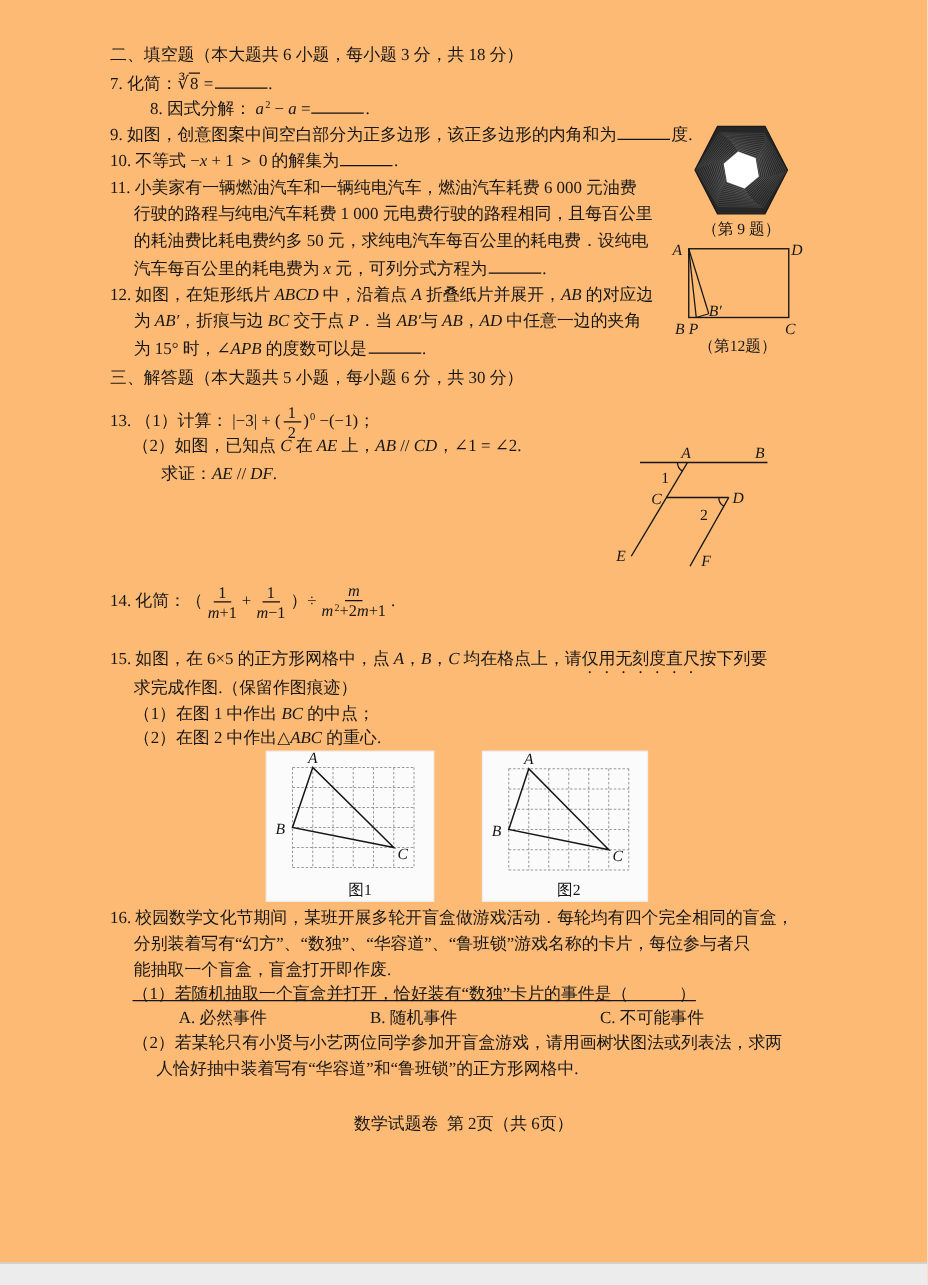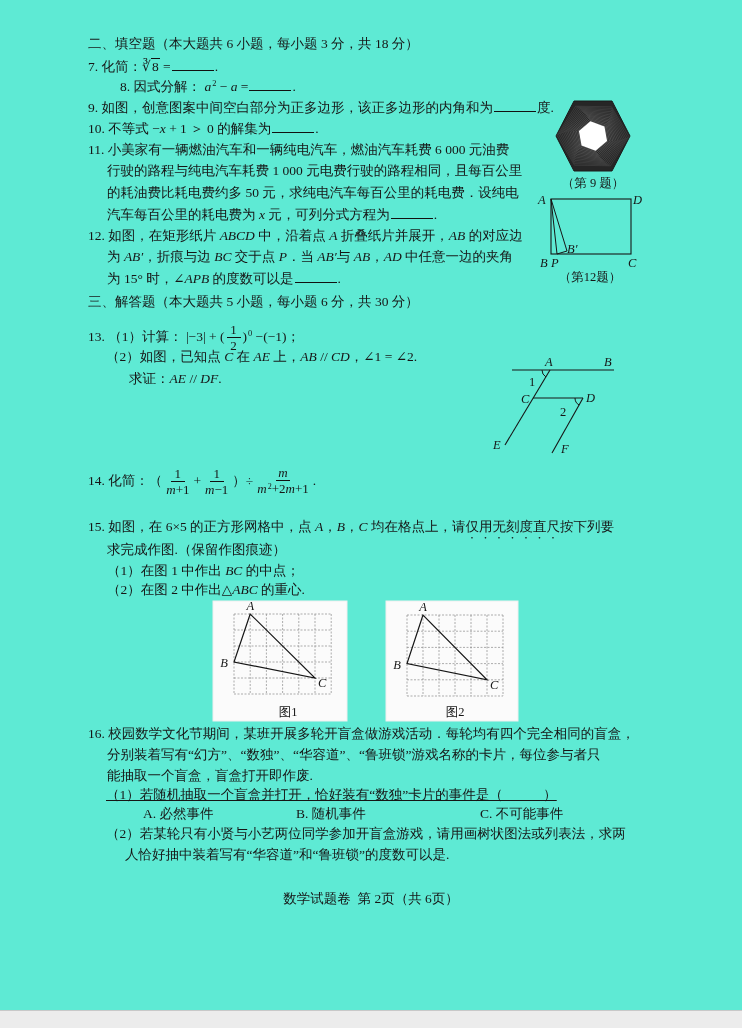--- a/index.html
+++ b/index.html
@@ -1,20 +1,20 @@
 <!DOCTYPE html>
 <html><head>
   <meta charset="utf-8">
   <style>
     html, body { margin: 0; padding: 0; background: #ffffff; }
     #page {
       position: relative;
       width: 742px;
       height: 1028px;
-      background: #5eead4;
+      background: #fdba74;
       overflow: hidden;
       font-family: "Liberation Serif", "DejaVu Serif", serif;
       color: #161616;
     }
     .ln {
       position: absolute;
       white-space: nowrap;
       font-size: 13.5px;
       line-height: 16px;
     }
@@ -101,21 +101,21 @@
   <div class="ln" style="left:107px; top:582px;"><span>（2）在图 2 中作出△</span><span class="v">ABC</span><span> 的重心.</span></div>
 
   <div class="ln" style="left:88px; top:726px;"><span>16. 校园数学文化节期间，某班开展多轮开盲盒做游戏活动．每轮均有四个完全相同的盲盒，</span></div>
   <div class="ln" style="left:107px; top:747px;"><span>分别装着写有“幻方”、“数独”、“华容道”、“鲁班锁”游戏名称的卡片，每位参与者只</span></div>
   <div class="ln" style="left:107px; top:768px;"><span>能抽取一个盲盒，盲盒打开即作废.</span></div>
   <div class="ln" style="left:106px; top:787px;text-decoration:underline;"><span>（1）若随机抽取一个盲盒并打开，恰好装有“数独”卡片的事件是（　　　）</span></div>
   <div class="ln" style="left:143px; top:806px;">A. 必然事件</div>
   <div class="ln" style="left:296px; top:806px;">B. 随机事件</div>
   <div class="ln" style="left:436px; top:806px;margin-left:44px;">C. 不可能事件</div>
   <div class="ln" style="left:106px; top:826px;"><span>（2）若某轮只有小贤与小艺两位同学参加开盲盒游戏，请用画树状图法或列表法，求两</span></div>
-  <div class="ln" style="left:125px; top:847px;"><span>人恰好抽中装着写有“华容道”和“鲁班锁”的度数可以是.</span></div>
+  <div class="ln" style="left:125px; top:847px;"><span>人恰好抽中装着写有“华容道”和“鲁班锁”的正方形网格中.</span></div>
 
   <div class="footer">数学试题卷  第 2页（共 6页）</div>
 
   <svg id="figs" width="742" height="1028" viewBox="0 0 742 1028">
 
     <g id="fig9">
       <polygon points="556,136 574,101 612,101 630,136 612,171 574,171" fill="#262626" stroke="#1a1a1a" stroke-width="1"></polygon>
       <g id="swirl">
           <polygon points="628.9,136.6 610.4,165.8 574.5,165.2 557.1,135.4 575.6,106.2 611.5,106.8" fill="none" stroke="#7c7c7c" stroke-width="0.6" opacity="0.38"></polygon>
           <polygon points="627.3,137.4 608.9,164.9 574.6,163.6 558.7,134.6 577.1,107.1 611.4,108.4" fill="none" stroke="#7c7c7c" stroke-width="0.6" opacity="0.41"></polygon>

